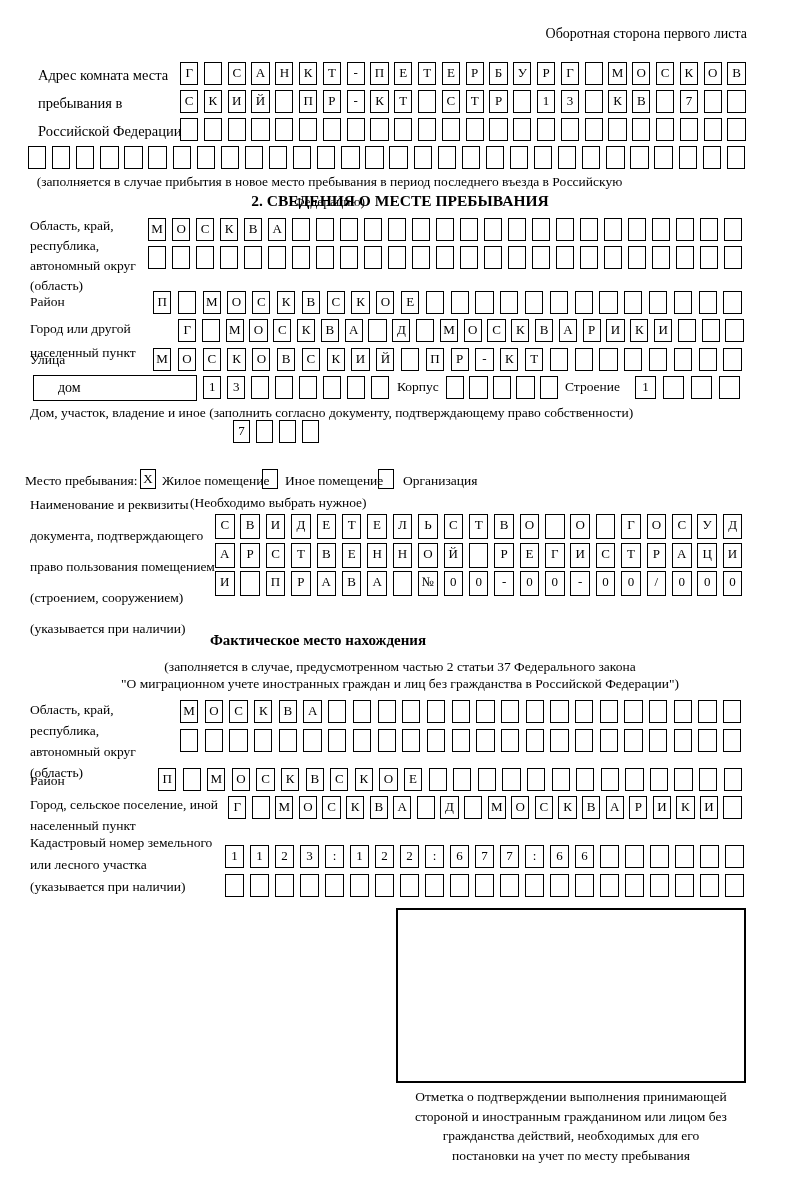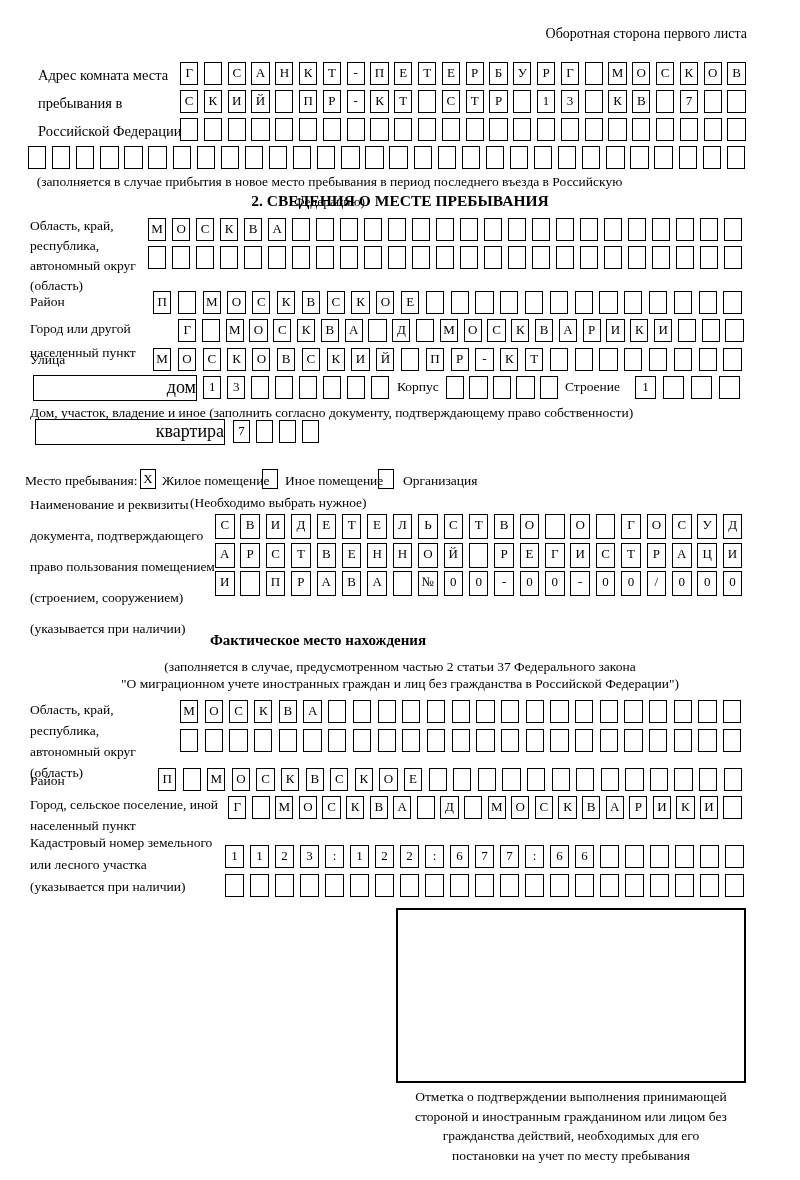--- a/index.html
+++ b/index.html
@@ -17,21 +17,21 @@
   .cell {
     flex:none;
     width:var(--cw,18.3px); height:var(--ch,23px);
     margin-right:var(--g,5.5px);
     border:1.6px solid #000;
     font-size:13px; line-height:20px; text-align:center;
     overflow:hidden;
   }
   .wbox {
     position:absolute; border:1.8px solid #000;
-    font-size:18px; text-align:right;
+    font-size:14px; text-align:left;padding-left:24px;
   }
   .chk {
     position:absolute; width:16px; height:20px;
     border:1.6px solid #000;
     font-size:13px; line-height:17px; text-align:center;
   }
   .bigbox { position:absolute; border:2px solid #000; background:#fff; }
 </style>
 </head>
 <body>
@@ -316,21 +316,20 @@
     </div>
   <div class="t" style="left:565px;top:377px">Строение</div>
   <div class="cells" style="left:635px;top:376px;--cw:21px;--g:7px">
       <div class="cell">1</div>
       <div class="cell">&nbsp;</div>
       <div class="cell">&nbsp;</div>
       <div class="cell">&nbsp;</div>
     </div>
   <div class="t" style="left:30px;top:403px;width:740px">Дом, участок, владение и иное (заполнить согласно документу, подтверждающему право собственности)</div>
 
-  <div class="wbox" style="left:35px;top:419px;width:190px;height:26px;line-height:23px">квартира</div>
   <div class="cells" style="left:233px;top:420px;--cw:17px;--g:6px">
       <div class="cell">7</div>
       <div class="cell">&nbsp;</div>
       <div class="cell">&nbsp;</div>
       <div class="cell">&nbsp;</div>
     </div>
 
   <div class="t" style="left:25px;top:471px;font-size:13.5px">Место пребывания:</div>
   <div class="chk" style="left:140px;top:469px">X</div>
   <div class="t" style="left:162px;top:471px">Жилое помещение</div>

